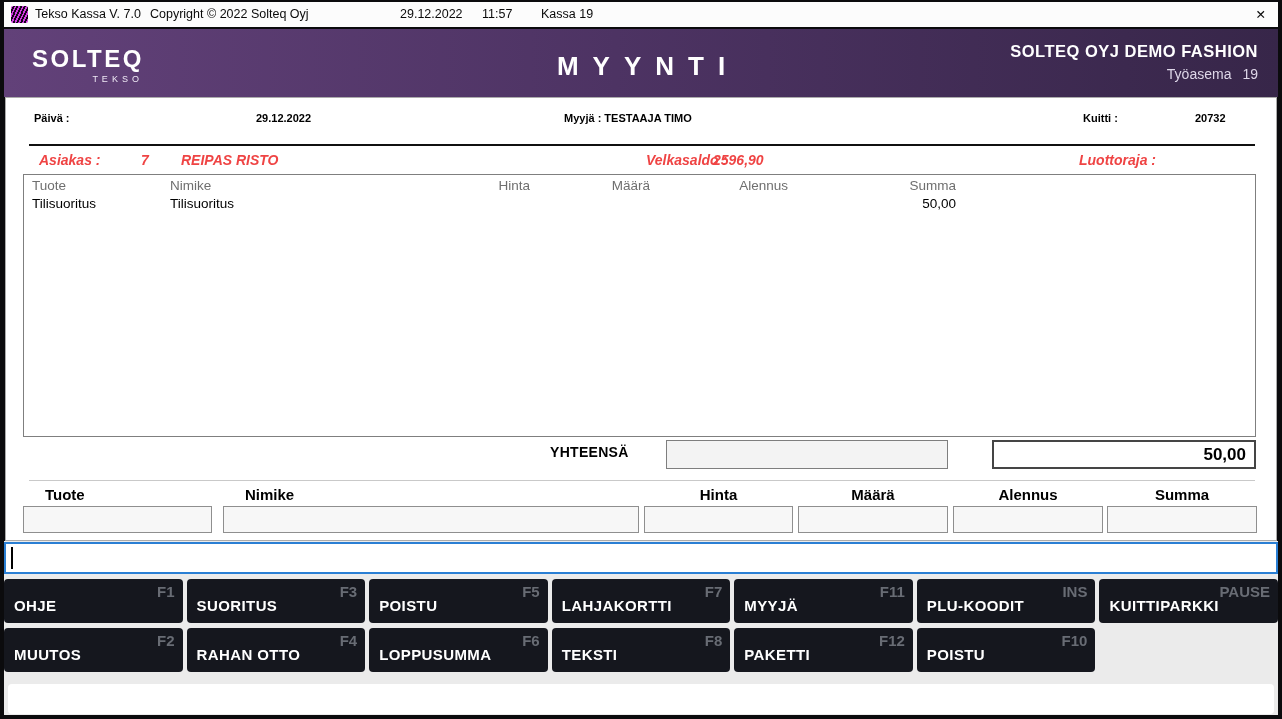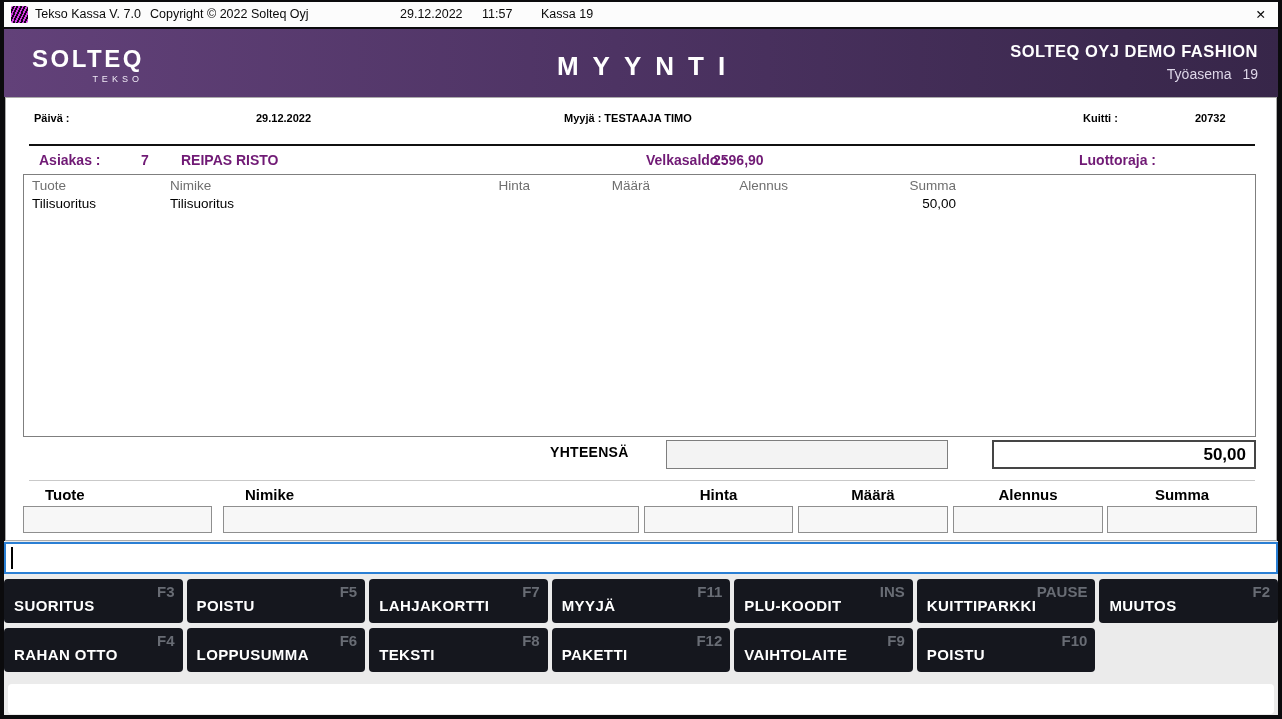--- a/index.html
+++ b/index.html
@@ -29,21 +29,21 @@
   .screen-title { position:absolute; left:0; right:0; top:22px; text-align:center; color:#fff;
                   font-size:26px; font-weight:700; letter-spacing:14px; text-indent:14px; }
   .store { position:absolute; right:20px; top:13px; text-align:right; color:#fff; }
   .store-name { font-size:16.5px; font-weight:700; letter-spacing:0.5px; }
   .store-ws { margin-top:5px; font-size:14px; color:#ded7e8; display:flex; justify-content:flex-end; gap:11px; }
 
   
   .main { position:absolute; top:97px; left:5px; right:5px; height:444px; background:#fff; border:1px solid #ababab; }
   .main .abs { position:absolute; white-space:nowrap; }
   .row1 { font-size:11px; font-weight:700; color:#000; }
-  .row2 { font-size:14px; font-weight:700; color:#701a75; }
+  .row2 { font-size:14px; font-weight:700; color:#ef4444;font-style:italic; }
   .lbl-paiva  { left:28px;  top:14px; }
   .val-paiva  { left:250px; top:14px; }
   .val-myyja  { left:558px; top:14px; }
   .lbl-kuitti { left:1077px;top:14px; }
   .val-kuitti { left:1189px;top:14px; }
   .rule1 { position:absolute; top:46px; left:23px; width:1226px; border-top:2px solid #101010; }
   .lbl-asiakas { left:33px;  top:54px; }
   .val-asnum   { left:135px; top:54px; }
   .val-asname  { left:175px; top:54px; }
   .lbl-velka   { left:640px; top:54px;text-align:right; }
@@ -192,20 +192,24 @@
     </div>
   </div>
 
   <div class="lower-bg"></div>
 
   <input class="command" value="" style="">
   <div class="caret"></div>
 
   <div class="fkeys">
     <button class="fkey">
+      <span class="fkey-label">OHJE</span>
+      <span class="fkey-key">F1</span>
+    </button>
+    <button class="fkey">
       <span class="fkey-label">SUORITUS</span>
       <span class="fkey-key">F3</span>
     </button>
     <button class="fkey">
       <span class="fkey-label">POISTU</span>
       <span class="fkey-key">F5</span>
     </button>
     <button class="fkey">
       <span class="fkey-label">LAHJAKORTTI</span>
       <span class="fkey-key">F7</span>
@@ -237,24 +241,20 @@
     </button>
     <button class="fkey">
       <span class="fkey-label">TEKSTI</span>
       <span class="fkey-key">F8</span>
     </button>
     <button class="fkey">
       <span class="fkey-label">PAKETTI</span>
       <span class="fkey-key">F12</span>
     </button>
     <button class="fkey">
-      <span class="fkey-label">VAIHTOLAITE</span>
-      <span class="fkey-key">F9</span>
-    </button>
-    <button class="fkey">
       <span class="fkey-label">POISTU</span>
       <span class="fkey-key">F10</span>
     </button>
   </div>
 
   <div class="bottom-strip"></div>
 
 </div>
 
 </body></html>

